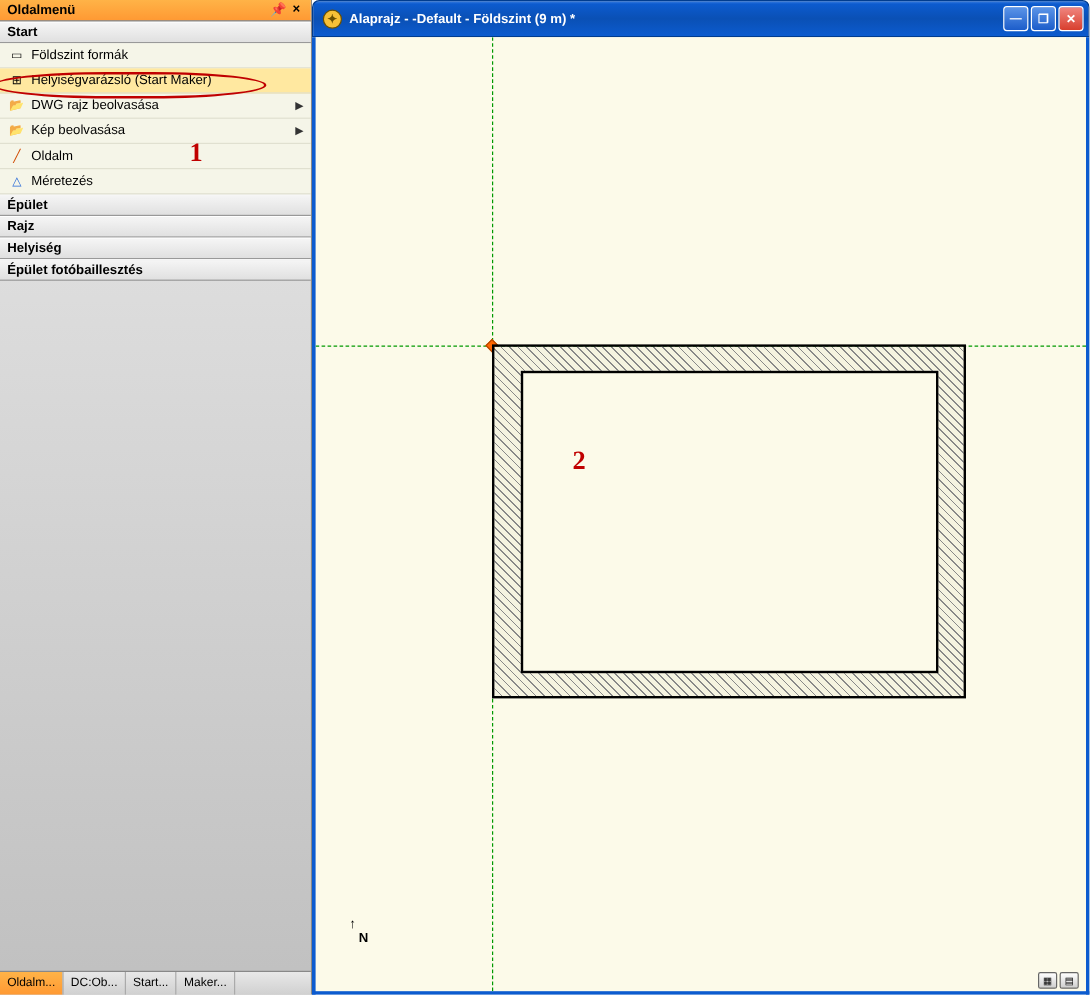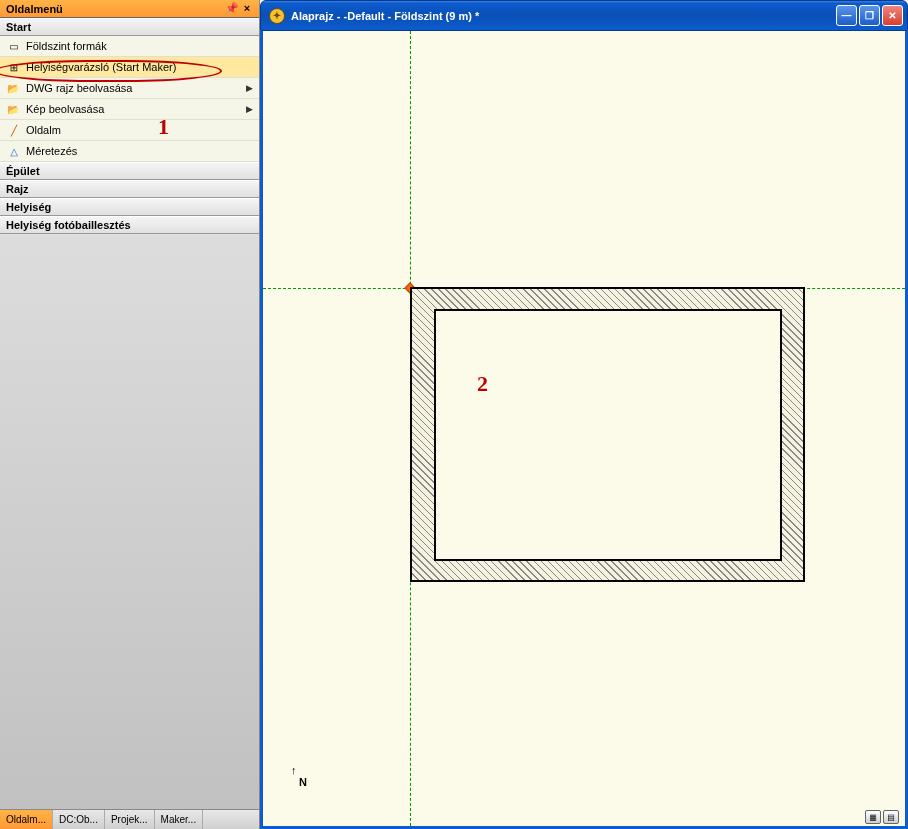--- a/index.html
+++ b/index.html
@@ -80,30 +80,30 @@
       </div>
       <div class="side-item">
         <span class="item-icon" style="color:#2a6bd8;">△</span>
         <span>Méretezés</span>
       </div>
     </div>
 
     <div class="side-section-header">Épület</div>
     <div class="side-section-header">Rajz</div>
     <div class="side-section-header">Helyiség</div>
-    <div class="side-section-header">Helyiség fotóbaillesztés</div>
+    <div class="side-section-header">Épület fotóbaillesztés</div>
 
     <div class="highlight-ellipse" style="left:-6px; top:42px;"></div>
     <div class="annotation-num" style="left:158px; top:96px;">1</div>
   </div>
 
   <div class="bottom-tabs">
     <div class="bottom-tab active">Oldalm...</div>
     <div class="bottom-tab">DC:Ob...</div>
-    <div class="bottom-tab">Projek...</div>
+    <div class="bottom-tab">Start...</div>
     <div class="bottom-tab">Maker...</div>
   </div>
 </div>
 
 <div class="main-area">
   <div class="window-titlebar">
     <span class="window-title-icon">✦</span>
     <span>Alaprajz - -Default - Földszint (9 m) *</span>
     <div class="win-controls">
       <div class="win-btn win-min">—</div>

